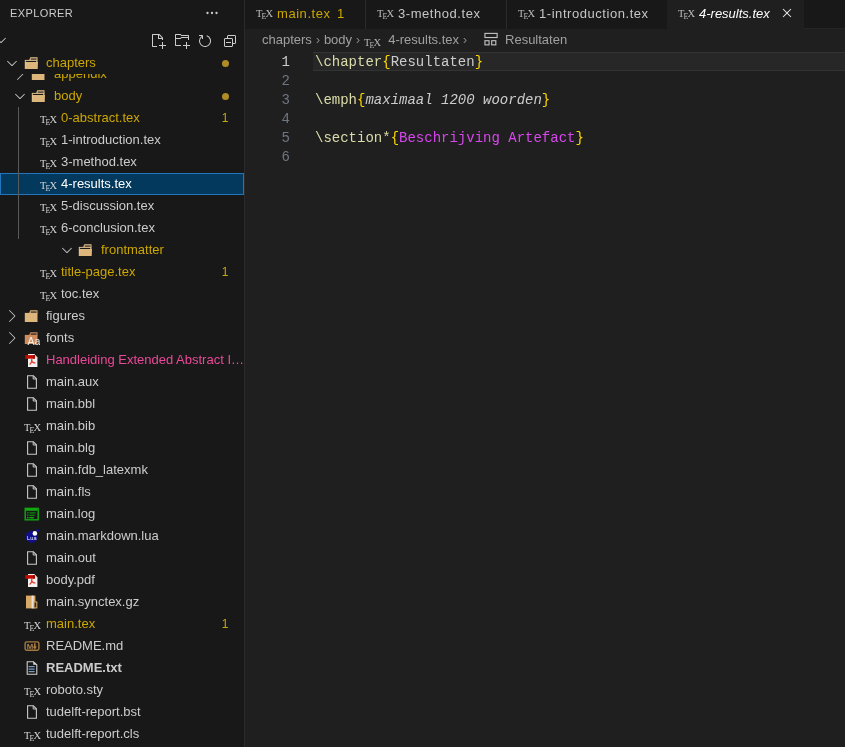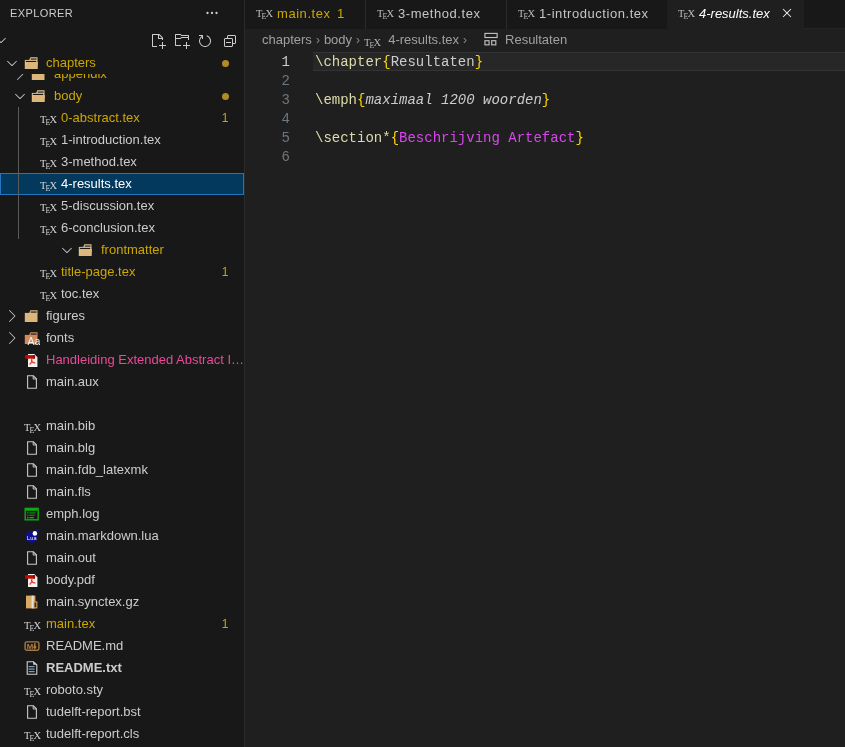--- a/index.html
+++ b/index.html
@@ -139,20 +139,27 @@
         </svg></div>
       <div style="position:absolute;left:46px;top:0;height:22px;line-height:22px;font-size:13px;color:#ec4899;white-space:nowrap;max-width:200px;overflow:hidden;">Handleiding Extended Abstract I…</div>
     </div>
     <div style="position:absolute;left:0;top:371px;width:244px;height:22px;">
       <div style="position:absolute;left:24px;top:3px;"><svg width="16" height="16" viewBox="0 0 16 16" style="">
           <path fill="none" stroke="#c8c8c8" stroke-width="1.1" d="M3.6 1.8h5.8l3 3v9.4H3.6z"></path>
           <path fill="none" stroke="#c8c8c8" stroke-width="1" d="M9.2 1.8v3.2h3.2"></path>
         </svg></div>
       <div style="position:absolute;left:46px;top:0;height:22px;line-height:22px;font-size:13px;color:#cccccc;white-space:nowrap;max-width:200px;overflow:hidden;">main.aux</div>
     </div>
+    <div style="position:absolute;left:0;top:393px;width:244px;height:22px;">
+      <div style="position:absolute;left:24px;top:3px;"><svg width="16" height="16" viewBox="0 0 16 16" style="">
+          <path fill="none" stroke="#c8c8c8" stroke-width="1.1" d="M3.6 1.8h5.8l3 3v9.4H3.6z"></path>
+          <path fill="none" stroke="#c8c8c8" stroke-width="1" d="M9.2 1.8v3.2h3.2"></path>
+        </svg></div>
+      <div style="position:absolute;left:46px;top:0;height:22px;line-height:22px;font-size:13px;color:#cccccc;white-space:nowrap;max-width:200px;overflow:hidden;">main.bbl</div>
+    </div>
     <div style="position:absolute;left:0;top:415px;width:244px;height:22px;">
       <div style="position:absolute;left:24px;top:0;height:22px;line-height:22px;"><span style="font-family:'Liberation Serif',serif;color:#d4d4d4;font-size:10.5px;white-space:nowrap;">T<span style="font-size:8px;vertical-align:-2.2px;margin:0 -0.9px;">E</span>X</span></div>
       <div style="position:absolute;left:46px;top:0;height:22px;line-height:22px;font-size:13px;color:#cccccc;white-space:nowrap;max-width:200px;overflow:hidden;">main.bib</div>
     </div>
     <div style="position:absolute;left:0;top:437px;width:244px;height:22px;">
       <div style="position:absolute;left:24px;top:3px;"><svg width="16" height="16" viewBox="0 0 16 16" style="">
           <path fill="none" stroke="#c8c8c8" stroke-width="1.1" d="M3.6 1.8h5.8l3 3v9.4H3.6z"></path>
           <path fill="none" stroke="#c8c8c8" stroke-width="1" d="M9.2 1.8v3.2h3.2"></path>
         </svg></div>
       <div style="position:absolute;left:46px;top:0;height:22px;line-height:22px;font-size:13px;color:#cccccc;white-space:nowrap;max-width:200px;overflow:hidden;">main.blg</div>
@@ -175,21 +182,21 @@
       <div style="position:absolute;left:24px;top:3px;"><svg width="16" height="16" viewBox="0 0 16 16" style="">
           <rect x="1.2" y="2.4" width="13" height="11.4" fill="none" stroke="#11a810" stroke-width="1.4"></rect>
           <rect x="1.9" y="3" width="11.6" height="1.8" fill="#11a810"></rect>
           <rect x="3" y="6.2" width="1.6" height="1.4" fill="#0c7c0c"></rect>
           <rect x="5.4" y="6.2" width="6.2" height="1.4" fill="#0c7c0c"></rect>
           <rect x="3" y="8.6" width="1.6" height="1.4" fill="#0c7c0c"></rect>
           <rect x="5.4" y="8.6" width="5.2" height="1.4" fill="#0c7c0c"></rect>
           <rect x="3" y="11" width="1.6" height="1.4" fill="#11a810"></rect>
           <rect x="5.4" y="11" width="4.4" height="1.4" fill="#11a810"></rect>
         </svg></div>
-      <div style="position:absolute;left:46px;top:0;height:22px;line-height:22px;font-size:13px;color:#cccccc;white-space:nowrap;max-width:200px;overflow:hidden;">emph.log</div>
+      <div style="position:absolute;left:46px;top:0;height:22px;line-height:22px;font-size:13px;color:#cccccc;white-space:nowrap;max-width:200px;overflow:hidden;">main.log</div>
     </div>
     <div style="position:absolute;left:0;top:525px;width:244px;height:22px;">
       <div style="position:absolute;left:24px;top:3px;"><svg width="16" height="16" viewBox="0 0 16 16" style="">
           <circle cx="7.7" cy="8.8" r="6.1" fill="#10108c"></circle>
           <circle cx="10.9" cy="5.4" r="2.3" fill="#ffffff"></circle>
           <circle cx="13.9" cy="2.2" r="1.55" fill="#10108c"></circle>
           <text x="2.9" y="11.9" font-family="Liberation Sans" font-size="5.6" letter-spacing="0.2" fill="#f2f2f2">Lua</text>
         </svg></div>
       <div style="position:absolute;left:46px;top:0;height:22px;line-height:22px;font-size:13px;color:#cccccc;white-space:nowrap;max-width:200px;overflow:hidden;">main.markdown.lua</div>
     </div>

